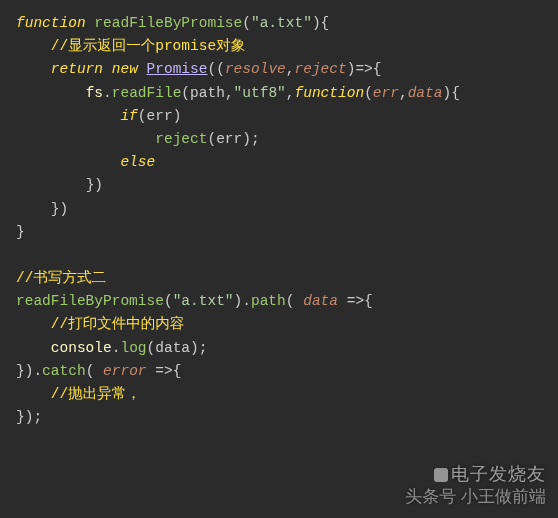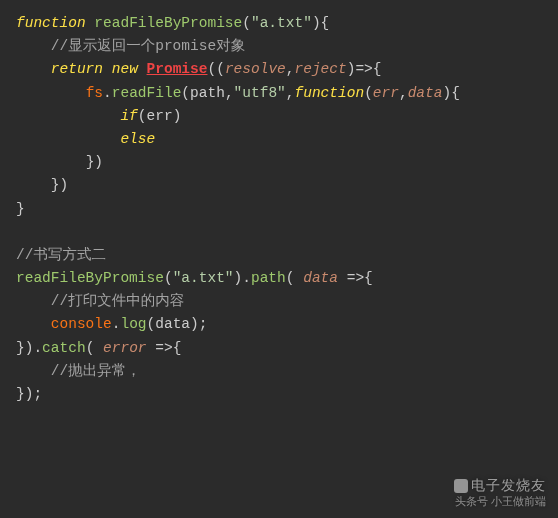--- a/index.html
+++ b/index.html
@@ -15,41 +15,41 @@
     box-sizing: border-box;
     position: relative;
     overflow: hidden;
   }
   .code-line {
     white-space: pre;
   }
   .kw { color: #fde047; font-style: italic; }
   .fn-name { color: #9ec96d; }
   .str { color: #b5cea8; }
-  .comment { color: #a3a3a3; }
-  .class-name { color: #ef4444; text-decoration: underline; font-weight: bold; }
+  .comment { color: #fde047; }
+  .class-name { color: #c4b5fd; text-decoration: underline; }
   .param { color: #c88a6e; font-style: italic; }
   .punct { color: #cccccc; }
   .method { color: #9ec96d; }
   .plain { color: #cccccc; }
-  .obj { color: #f97316; }
+  .obj { color: #fef9c3; }
   .watermark {
     position: absolute;
     right: 12px;
     bottom: 10px;
     color: rgba(255,255,255,0.55);
     font-size: 12px;
     font-family: Arial, sans-serif;
     text-align: right;
     line-height: 1.3;
     white-space: nowrap;
     text-shadow: 0 0 4px rgba(0,0,0,0.6);
   }
-  .watermark .top { font-size: 14px; letter-spacing: 1px; }
-  .watermark .bot { font-size: 11px; opacity: 0.85; margin-left: 12px; }
+  .watermark .top { font-size: 18px; letter-spacing: 1px; }
+  .watermark .bot { font-size: 17px; opacity: 0.85; margin-left: 12px; }
   .wm-logo {
     display: inline-block;
     width: 14px;
     height: 14px;
     background: rgba(255,255,255,0.5);
     border-radius: 3px;
     vertical-align: middle;
     margin-right: 3px;
   }
 </style>
@@ -61,20 +61,21 @@
 <div class="code-line"><span class="kw">function</span><span class="plain"> </span><span class="fn-name">readFileByPromise</span><span class="punct">(</span><span class="str">"a.txt"</span><span class="punct">){</span></div>
 
 <div class="code-line">    <span class="comment">//显示返回一个promise对象</span></div>
 
 <div class="code-line">    <span class="kw">return</span><span class="plain"> </span><span class="kw">new</span><span class="plain"> </span><span class="class-name">Promise</span><span class="punct">((</span><span class="param">resolve</span><span class="punct">,</span><span class="param">reject</span><span class="punct">)=&gt;{</span></div>
 
 <div class="code-line">        <span class="obj">fs</span><span class="punct">.</span><span class="method">readFile</span><span class="punct">(</span><span class="plain">path</span><span class="punct">,</span><span class="str">"utf8"</span><span class="punct">,</span><span class="kw">function</span><span class="punct">(</span><span class="param">err</span><span class="punct">,</span><span class="param">data</span><span class="punct">){</span></div>
 
 <div class="code-line">            <span class="kw">if</span><span class="punct">(</span><span class="plain">err</span><span class="punct">)</span></div>
 
+<div class="code-line">                <span class="method">reject</span><span class="punct">(</span><span class="plain">err</span><span class="punct">);</span></div>
 
 <div class="code-line">            <span class="kw">else</span></div>
 
 
 <div class="code-line">        <span class="punct">})</span></div>
 
 <div class="code-line">    <span class="punct">})</span></div>
 
 <div class="code-line"><span class="punct">}</span></div>
 

